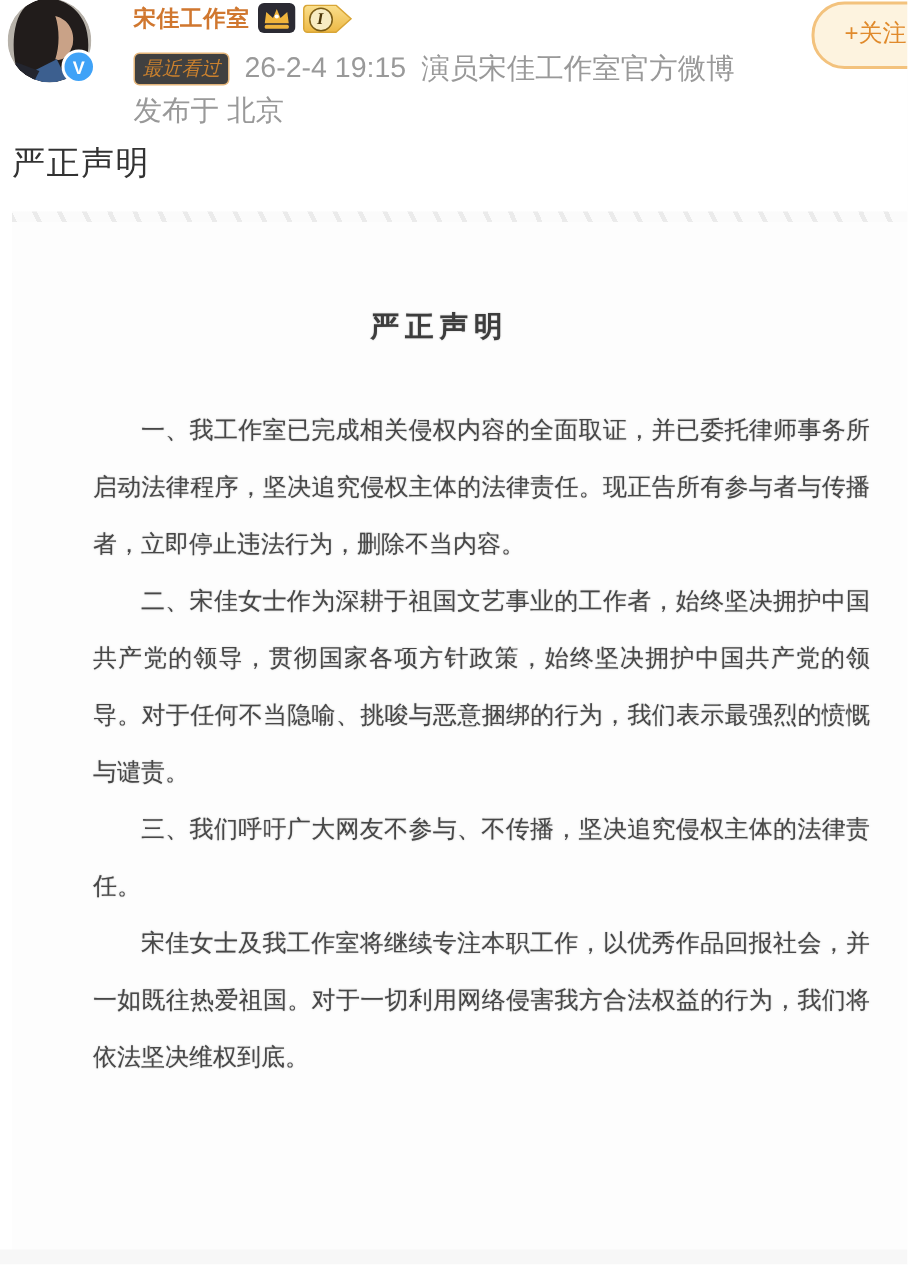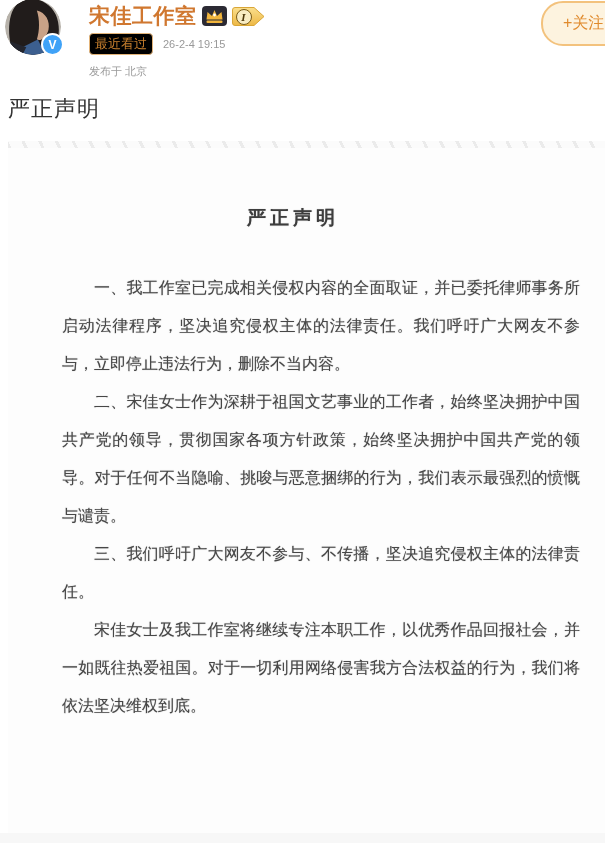--- a/index.html
+++ b/index.html
@@ -6,32 +6,32 @@
   body{font-family:"Liberation Sans","DejaVu Sans",sans-serif;}
   .screen{position:relative;width:605px;height:843px;background:#ffffff;overflow:hidden;}
 
   
   .avatar-wrap{position:absolute;left:5px;top:-1px;width:56px;height:56px;cursor:pointer;}
   .avatar{width:56px;height:56px;border-radius:50%;overflow:hidden;display:block;}
   .v-badge{position:absolute;right:-3px;bottom:-1px;width:19px;height:19px;border-radius:50%;
     background:#3fa2f7;border:2px solid #fff;color:#fff;font-size:12px;font-weight:bold;
     display:flex;align-items:center;justify-content:center;line-height:1;}
   .name-row{position:absolute;left:89px;top:2px;display:flex;align-items:center;gap:5px;}
-  .username{font-size:21px;font-weight:bold;color:#d0772f;letter-spacing:.5px;cursor:pointer;}
+  .username{font-size:15px;font-weight:bold;color:#d0772f;letter-spacing:.5px;cursor:pointer;}
   .crown-badge{width:25px;height:20px;display:inline-block;}
   .lvl-badge{position:relative;width:33px;height:19px;display:inline-block;}
   .lvl-badge svg{position:absolute;left:0;top:0;}
   .lvl-circle{position:absolute;left:4px;top:2.5px;width:14px;height:14px;border-radius:50%;
     background:#f8ecc2;border:1px solid #7a5c16;color:#4a3508;font-size:11px;font-weight:bold;
     font-family:"Liberation Serif",serif;font-style:italic;
     display:flex;align-items:center;justify-content:center;line-height:1;}
   .meta-row{position:absolute;left:89px;top:33px;display:flex;align-items:center;gap:10px;}
-  .recent-badge{border:1px solid #e3b479;color:#c9802e;background:#000000;font-size:13px;
-    padding:2px 5px;border-radius:4px;line-height:1.2;white-space:nowrap;}
-  .meta-text{color:#999;font-size:11px;white-space:nowrap;}
+  .recent-badge{border:1px solid #e3b479;color:#c9802e;background:#404040;font-size:13px;
+    padding:2px 5px;border-radius:4px;line-height:1.2;white-space:nowrap;font-style:italic;}
+  .meta-text{color:#999;font-size:19px;white-space:nowrap;}
   .loc-row{position:absolute;left:89px;top:61px;text-align:center;}
   .follow-btn{position:absolute;left:541px;top:1px;height:41px;line-height:39px;
     padding:0 20px;border:2px solid #f3c27d;border-radius:22px;background:#fdf3df;
     color:#e08a2c;font-size:16px;white-space:nowrap;cursor:pointer;}
 
   
   .post-text{position:absolute;left:8px;top:94px;font-size:22px;color:#333;letter-spacing:1px;}
 
   
   .doc{position:absolute;left:8px;top:141px;width:615px;height:702px;background:#fdfdfd;cursor:pointer;}
@@ -87,35 +87,36 @@
           </defs>
         <path d="M3,0.5 H22 L32,9.5 L22,18.5 H3 A2.5,2.5 0 0 1 0.5,16 V3 A2.5,2.5 0 0 1 3,0.5 Z" fill="url(#gold)" stroke="#d9a637" stroke-width="1"></path>
       </svg>
       <span class="lvl-circle">I</span>
     </span>
   </div>
 
   <div class="meta-row">
     <span class="recent-badge">最近看过</span>
     <span class="meta-text">26-2-4 19:15</span>
+    <span class="meta-text">演员宋佳工作室官方微博</span>
   </div>
 
   <div class="loc-row">
     <span class="meta-text">发布于 北京</span>
   </div>
 
   <div class="follow-btn">+关注</div>
 
   <div class="post-text">严正声明</div>
 
   <div class="doc">
     <div class="doc-torn-edge"></div>
     <h3 class="doc-title">严正声明</h3>
     <div class="doc-body">
-      <p>一、我工作室已完成相关侵权内容的全面取证，并已委托律师事务所启动法律程序，坚决追究侵权主体的法律责任。我们呼吁广大网友不参与，立即停止违法行为，删除不当内容。</p>
+      <p>一、我工作室已完成相关侵权内容的全面取证，并已委托律师事务所启动法律程序，坚决追究侵权主体的法律责任。现正告所有参与者与传播者，立即停止违法行为，删除不当内容。</p>
       <p>二、宋佳女士作为深耕于祖国文艺事业的工作者，始终坚决拥护中国共产党的领导，贯彻国家各项方针政策，始终坚决拥护中国共产党的领导。对于任何不当隐喻、挑唆与恶意捆绑的行为，我们表示最强烈的愤慨与谴责。</p>
       <p>三、我们呼吁广大网友不参与、不传播，坚决追究侵权主体的法律责任。</p>
       <p>宋佳女士及我工作室将继续专注本职工作，以优秀作品回报社会，并一如既往热爱祖国。对于一切利用网络侵害我方合法权益的行为，我们将依法坚决维权到底。</p>
     </div>
   </div>
 
   <div class="page-bottom-strip"></div>
 </div>
 
 </body></html>

